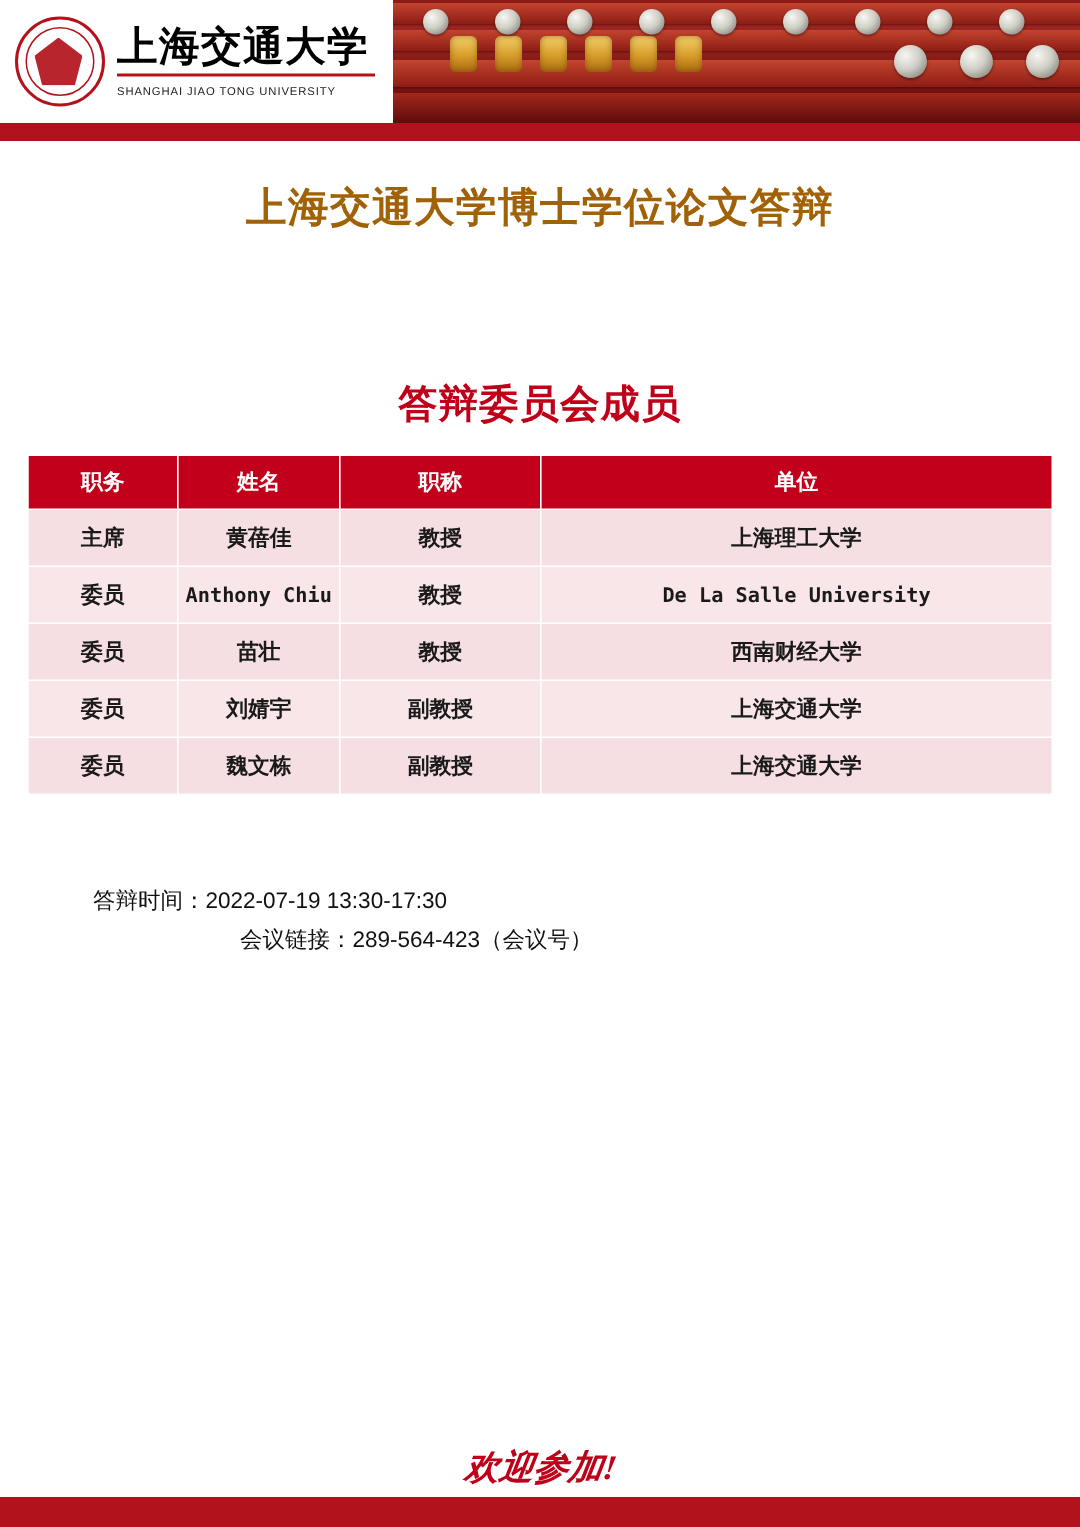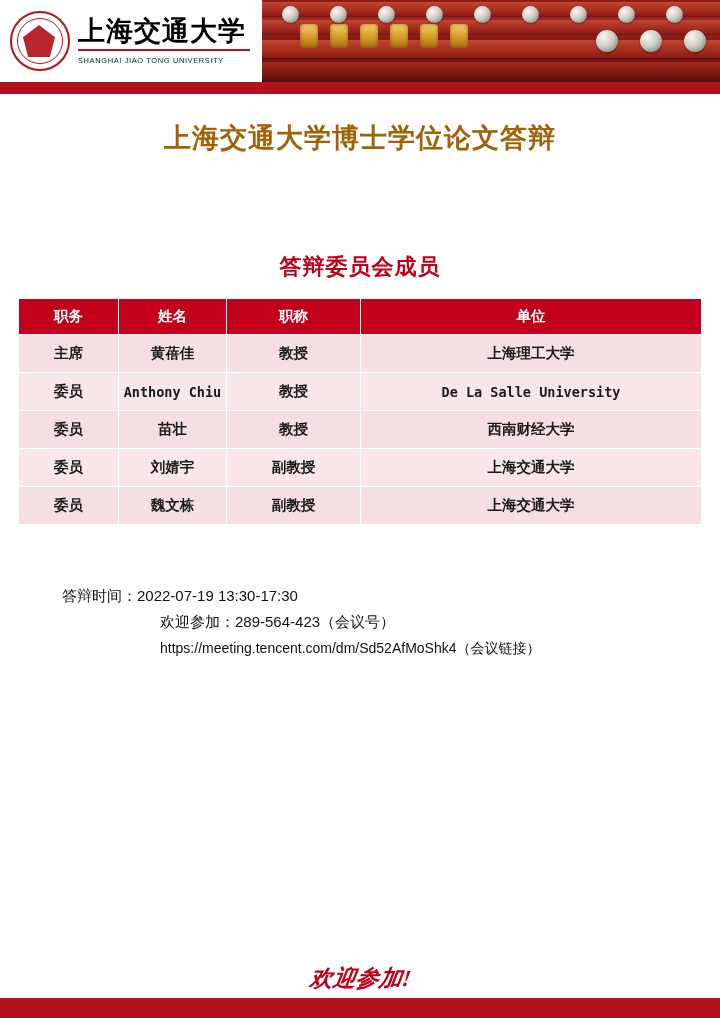--- a/index.html
+++ b/index.html
@@ -169,21 +169,21 @@
     border: 1px solid #ffffff;
     background: #f7e3e6;
   }
   .tbl-candidate td { background: #f4dde1; padding: 18px 6px; }
   .tbl-candidate .thesis { font-size: 15.5px; }
 
   .section-title {
     text-align: center;
     color: #c00018;
     font-family: "Liberation Serif", serif;
-    font-size: 22px;
+    font-size: 26px;
     font-weight: 700;
     letter-spacing: 1px;
     margin: 96px 0 16px 0;
   }
   .tbl-committee td { background: #f8e6e9; }
   .tbl-committee tr:nth-child(odd) td { background: #f6dfe3; }
   .latin { font-family: "DejaVu Sans Mono", monospace; font-weight: 700; font-size: 13.5px; }
 
   
   .info {
@@ -339,24 +339,21 @@
         <td>上海交通大学</td>
       </tr>
     </tbody>
   </table>
 
   <div class="info">
     <div class="indent1">
       <span class="label">答辩时间：</span><span>2022-07-19  13:30-17:30</span>
     </div>
     <div class="indent2">
-      <span class="label">欢迎参加：</span><span>289-564-423</span><span>（会议号）</span>
-    </div>
-    <div class="indent3">
-      <span>https://meeting.tencent.com/dm/Sd52AfMoShk4</span><span>（会议链接）</span>
+      <span class="label">会议链接：</span><span>289-564-423</span><span>（会议号）</span>
     </div>
   </div>
 </div>
 
 <div class="footer">
   <div class="footer-art">
     <div class="welcome">欢迎参加!</div>
   </div>
   <div class="footer-red-bar"></div>
 </div>

